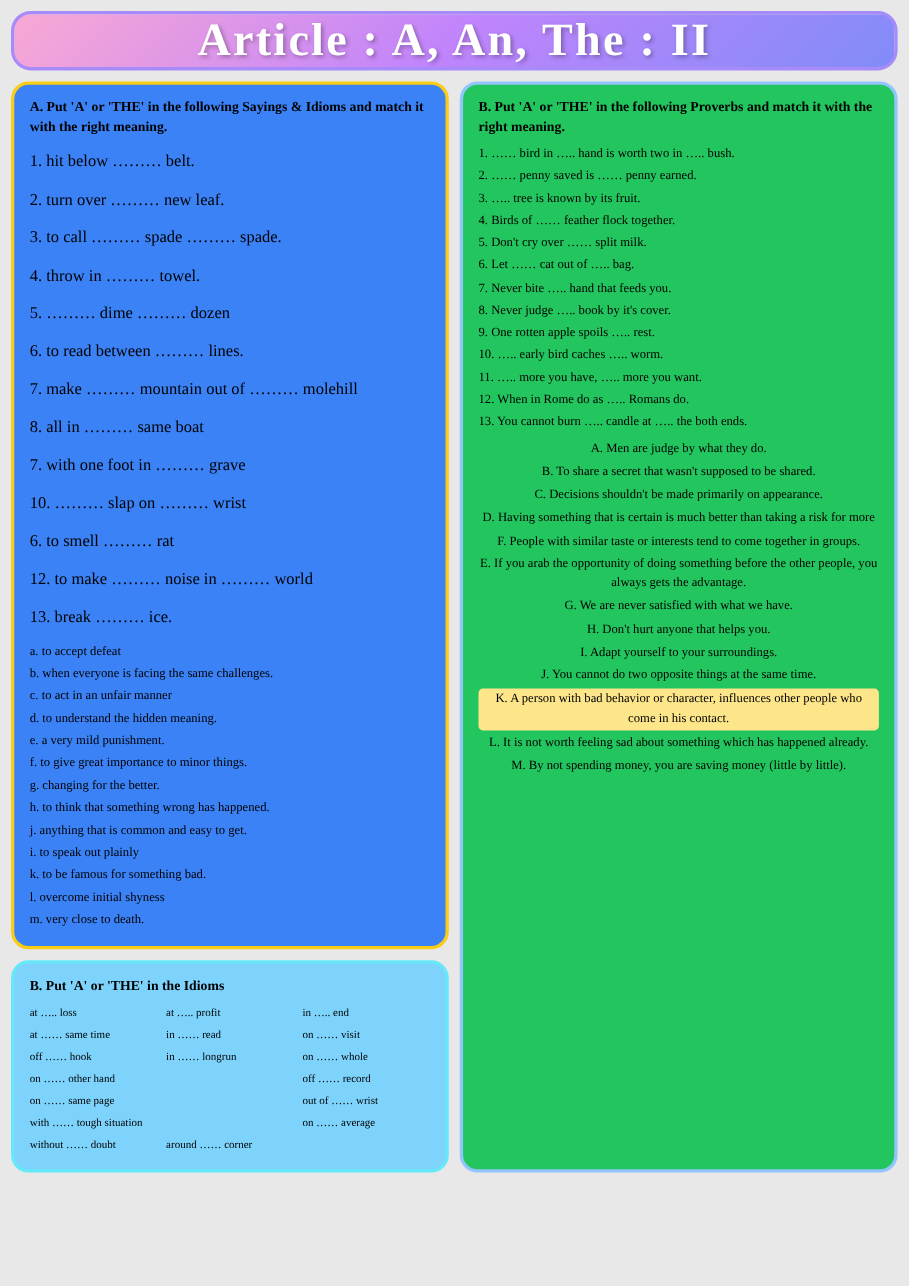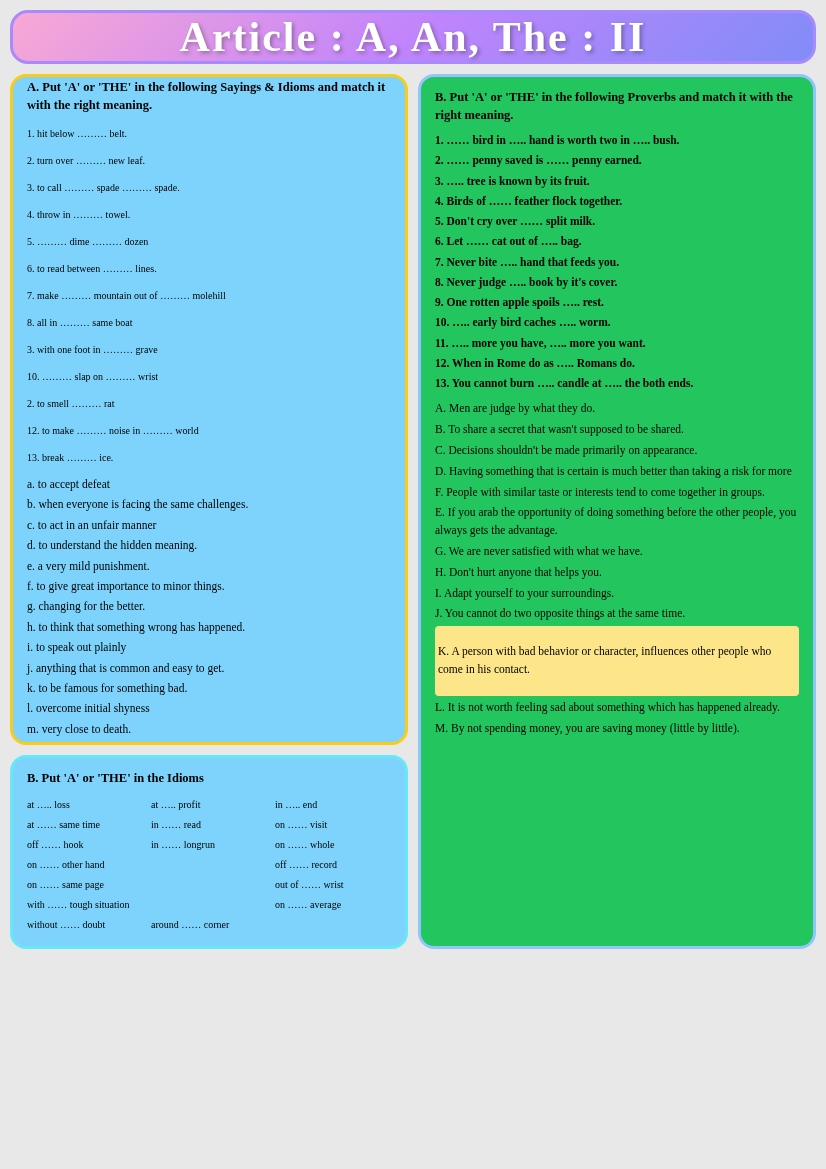--- a/index.html
+++ b/index.html
@@ -34,24 +34,24 @@
     .left-col {
       flex: 1;
       display: flex;
       flex-direction: column;
       gap: 10px;
     }
     .right-col {
       flex: 1;
     }
     .section-a-left {
-      background: #7dd3fc;
+      background: #3b82f6;
       border: 3px solid #facc15;
       border-radius: 16px;
-      padding: 2px 14px;
+      padding: 12px 14px;
     }
     .section-b-left {
       background: #7dd3fc;
       border: 3px solid #67e8f9;
       border-radius: 16px;
       padding: 12px 14px;
     }
     .section-right {
       background: #22c55e;
       border: 3px solid #93c5fd;
@@ -65,21 +65,21 @@
       margin-bottom: 8px;
       line-height: 1.4;
     }
     .numbered-list {
       list-style: none;
       padding: 0;
     }
     .numbered-list li {
       margin-bottom: 3px;
       line-height: 1.5;
-      font-size: 10px;
+      font-size: 15px;
       margin-top: 12px;
     }
     .meanings-list {
       margin-top: 10px;
       font-size: 11.5px;
       line-height: 1.6;
     }
     .meanings-list p {
       margin-bottom: 2px;
     }
@@ -95,31 +95,31 @@
     }
     .proverbs-list {
       list-style: none;
       padding: 0;
       margin-bottom: 8px;
     }
     .proverbs-list li {
       margin-bottom: 3px;
       font-size: 11.5px;
       line-height: 1.5;
-      font-weight: bold;
     }
     .answers-list p {
       font-size: 11.5px;
       line-height: 1.55;
       margin-bottom: 3px;
+      text-align: center;
     }
     .answers-list p.highlighted {
       background: #fde68a;
       border-radius: 4px;
-      padding: 17px 3px;
+      padding: 1px 3px;
     }
   </style>
 </head>
 <body>
 
 <div class="title-bar">
   <h1>Article : A, An, The : II</h1>
 </div>
 
 <div class="main-row">
@@ -131,37 +131,37 @@
       </div>
       <ul class="numbered-list">
       <li>1.  hit below ………  belt.</li>
           <li>2.  turn over ………  new leaf.</li>
           <li>3.  to call ………  spade ………  spade.</li>
           <li>4.  throw in ………  towel.</li>
           <li>5.  ………  dime ………  dozen</li>
           <li>6.  to read between ………  lines.</li>
           <li>7.  make ………  mountain out of ………  molehill</li>
           <li>8.  all in ………  same boat</li>
-          <li>3.  with one foot in ………  grave</li>
+          <li>7.  with one foot in ………  grave</li>
           <li>10.  ………  slap on ………  wrist</li>
-          <li>2.  to smell ………  rat</li>
+          <li>6.  to smell ………  rat</li>
           <li>12.  to make ………  noise in ………  world</li>
           <li>13.  break ………  ice.</li>
         </ul>
       <div class="meanings-list">
       <p>a. to accept defeat</p>
           <p>b. when everyone is facing the same challenges.</p>
           <p>c. to act in an unfair manner</p>
           <p>d. to understand the hidden meaning.</p>
           <p>e. a very mild punishment.</p>
           <p>f. to give great importance to minor things.</p>
           <p>g. changing for the better.</p>
           <p>h. to think that something wrong has happened.</p>
+          <p>j. anything that is common and easy to get.</p>
           <p>i. to speak out plainly</p>
-          <p>j. anything that is common and easy to get.</p>
           <p>k. to be famous for something bad.</p>
           <p>l. overcome initial shyness</p>
           <p>m. very close to death.</p>
         </div>
     </div>
 
     <div class="section-b-left">
       <div class="section-title">
         <span>B. Put 'A' or 'THE' in the Idioms</span>
       </div>

